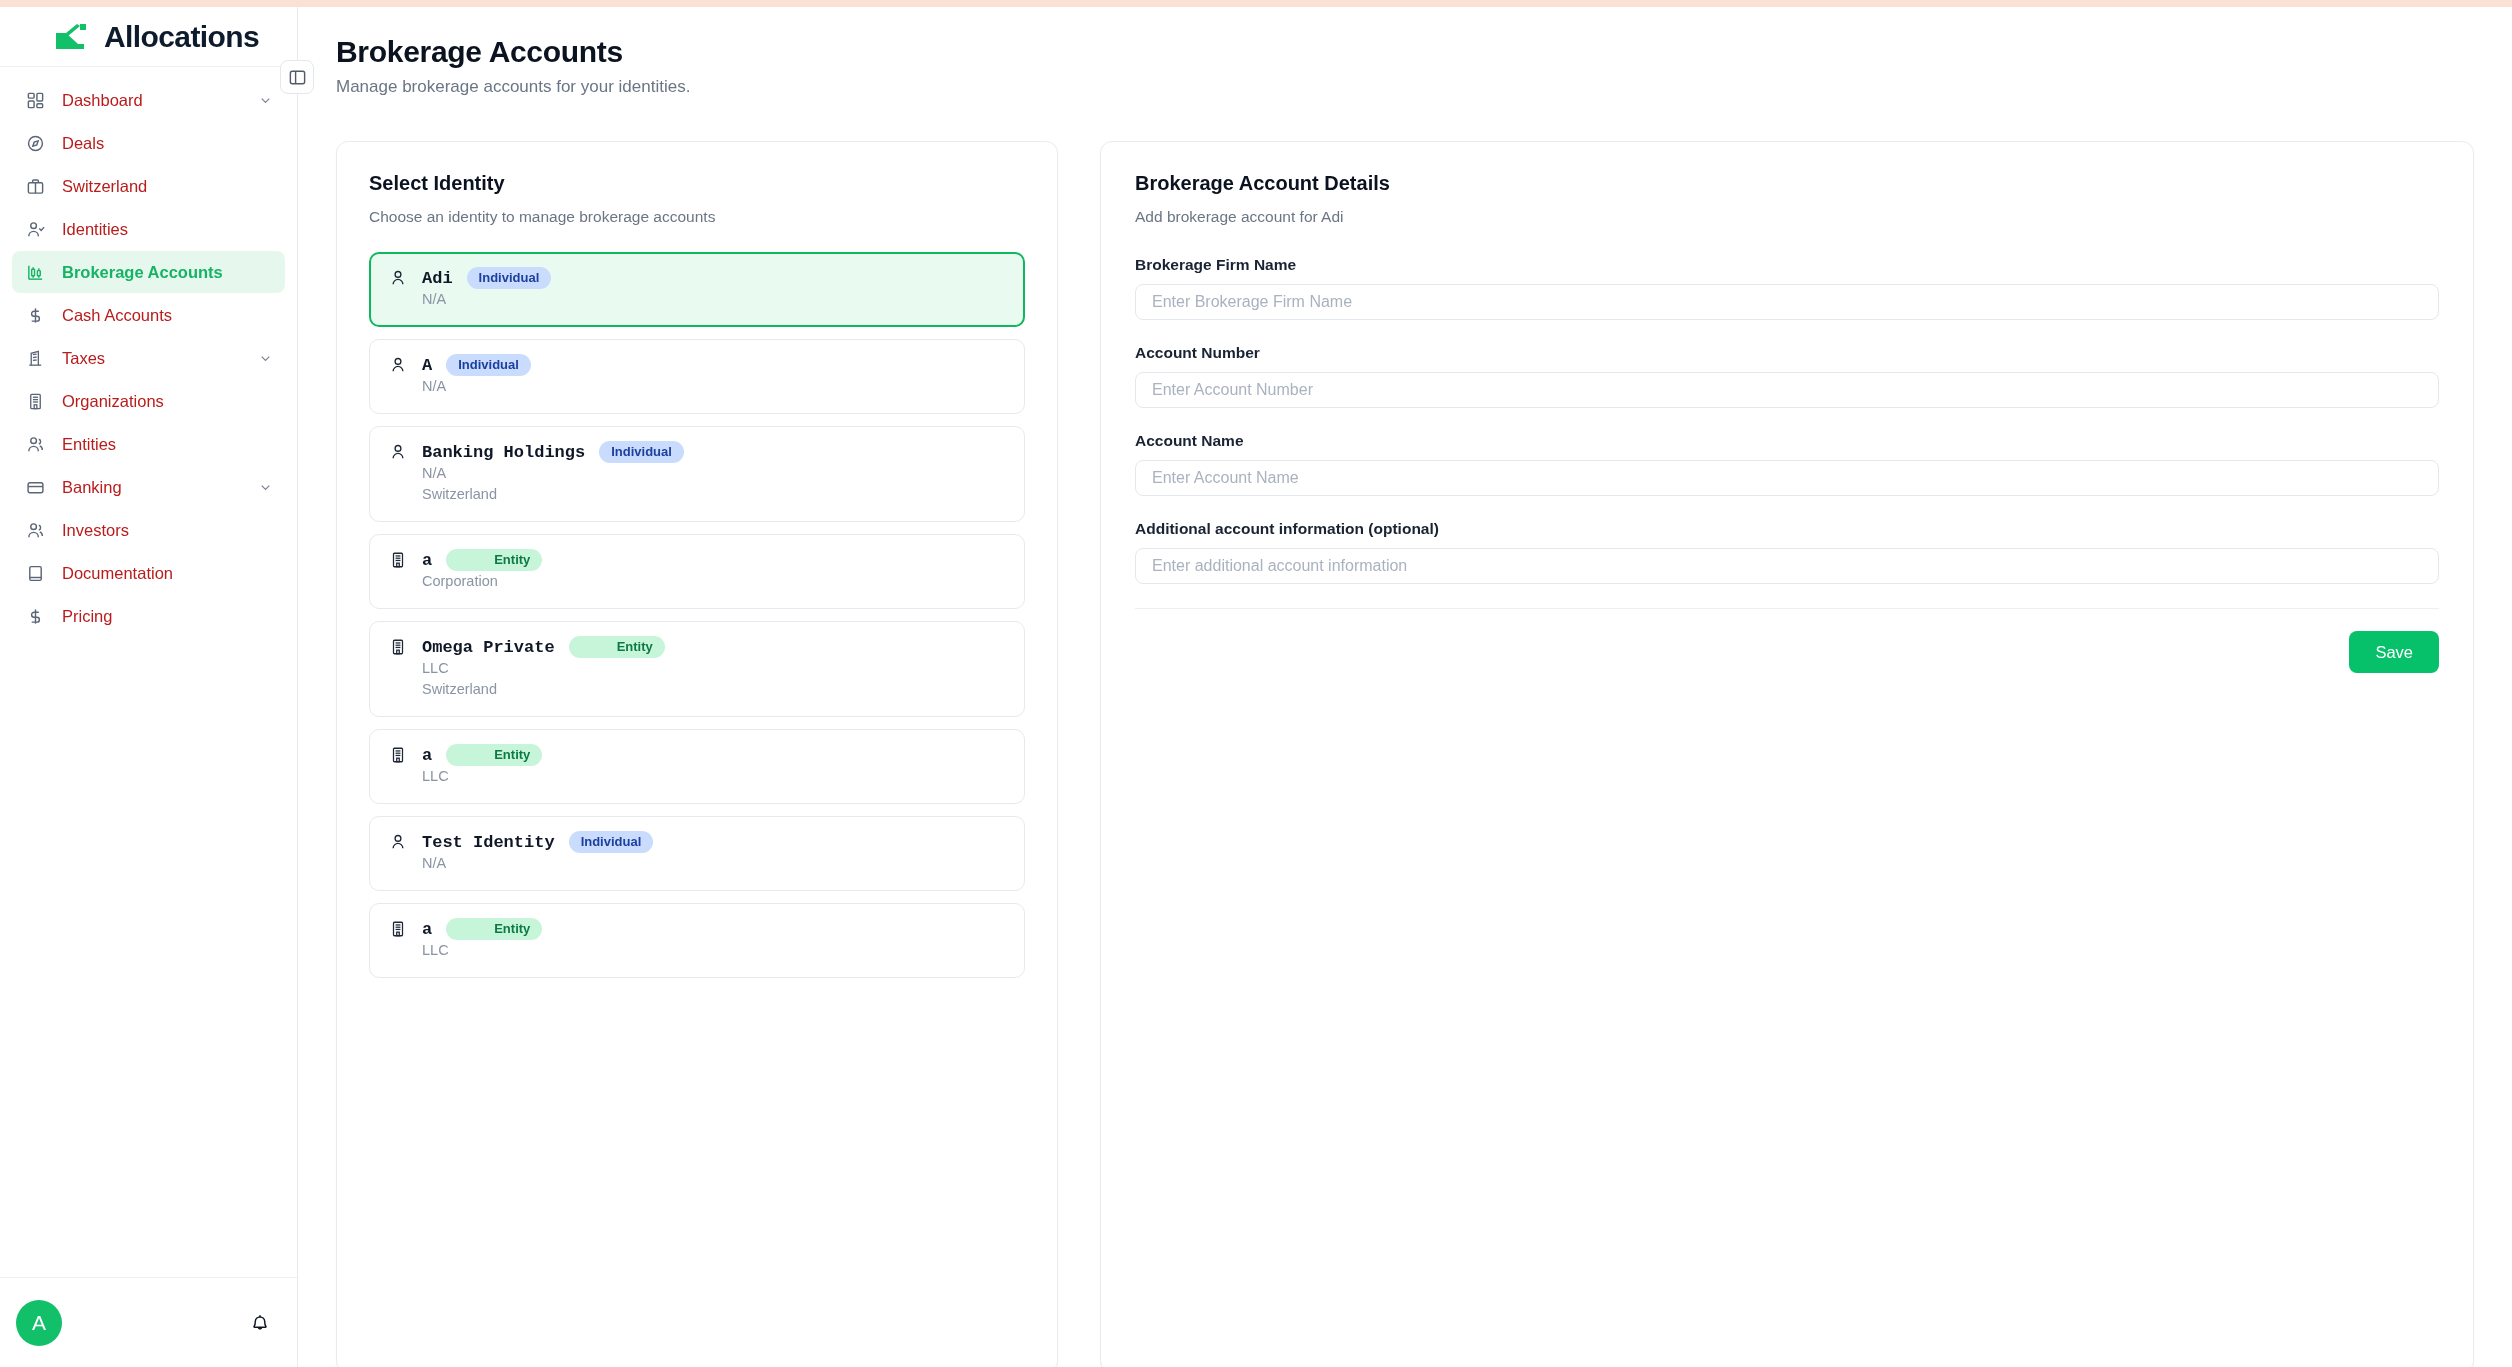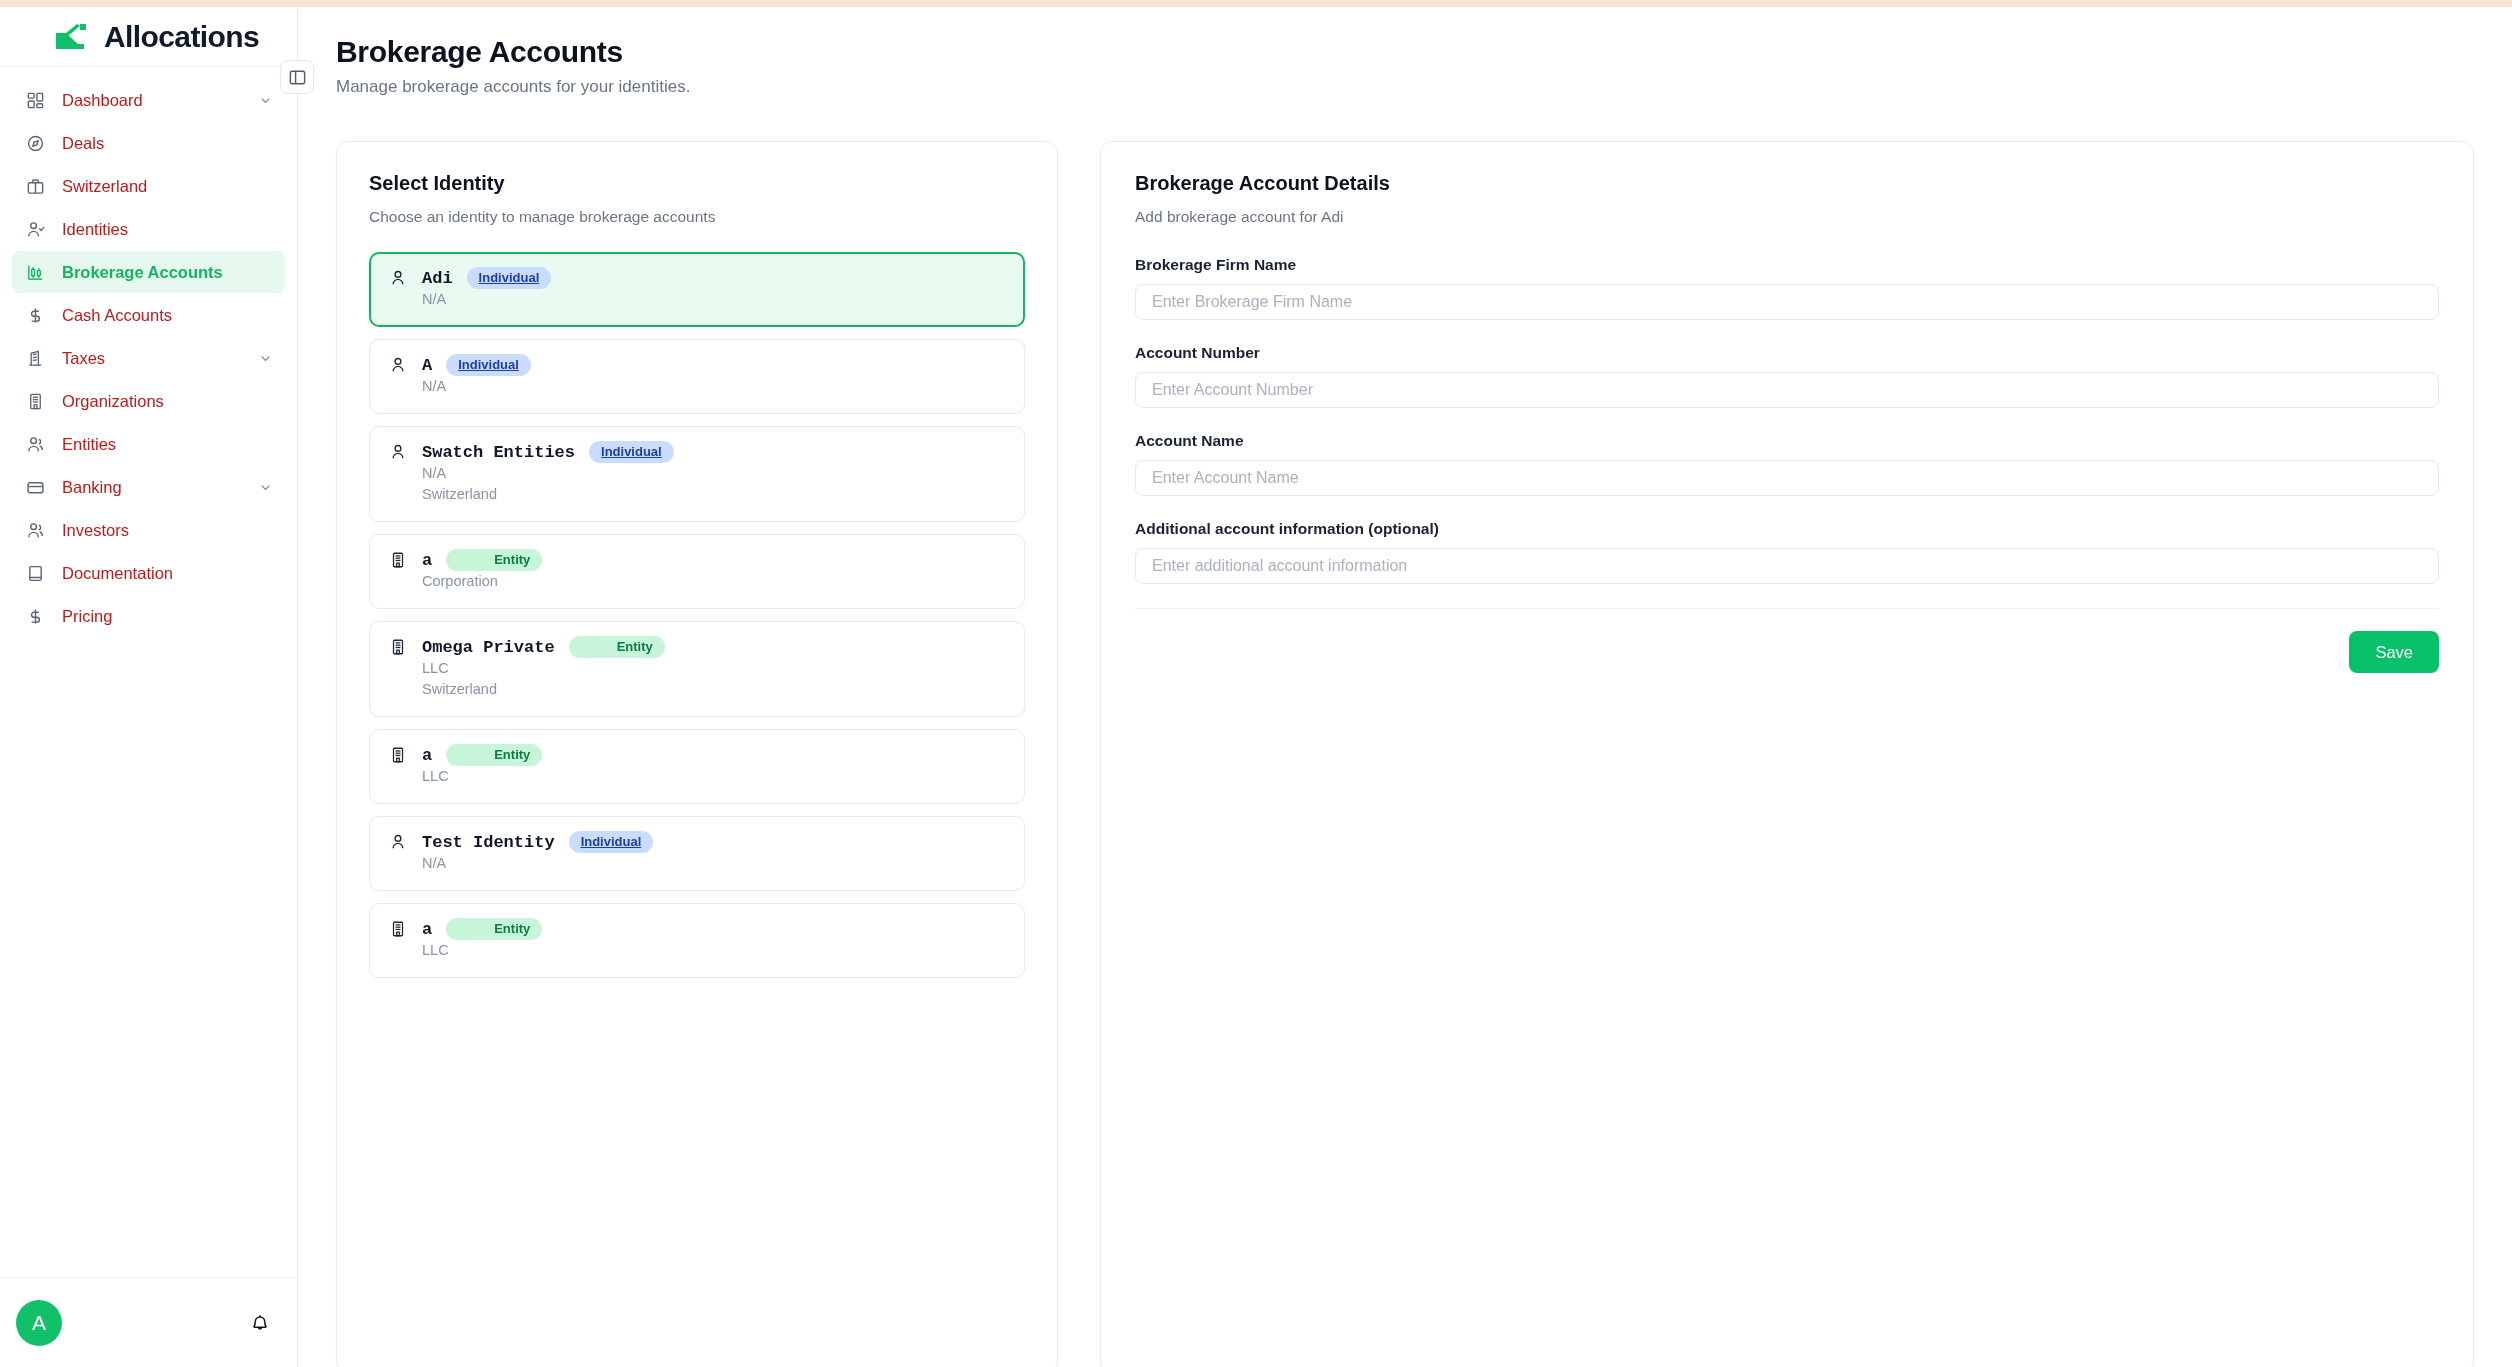--- a/index.html
+++ b/index.html
@@ -121,21 +121,21 @@
   .id-row { display: flex; align-items: center; }
   .id-ico { width: 20px; height: 20px; flex:0 0 20px; margin-right: 14px; color: #1d2736; display:flex;align-items:center;justify-content:center;}
   .id-name { font-size: 17px; font-weight: 600; color: #101828; margin-right: 14px; font-family: Liberation Mono, monospace; }
   .badge {
     font-size: 13px; font-weight: 600;
     border-radius: 999px;
     padding: 4px 12px 5px 12px;
     line-height: 1;
     white-space: nowrap;
   }
-  .badge.individual { background: #c9dcfd; color: #1d3f9e; text-decoration: underline; }
+  .badge.individual { background: #c9dcfd; color: #1d3f9e; }
   .badge.entity { background: #c7f5d9; color: #0d7a45; padding-left: 48px; }
   .id-meta { font-size: 14.5px; color: #8a94a4; margin-left: 34px; line-height: 1.45; }
   .id-meta div { }
 
   
   .form { margin-top: 30px; }
   .field { margin-bottom: 24px; }
   .field-label { font-size: 15.5px; font-weight: 600; color: #1a2333; margin-bottom: 10px; }
   .field-input {
     width: 100%; height: 36px;
@@ -418,21 +418,21 @@
           </div>
 
           <div class="identity-card">
             <div class="id-row">
               <span class="id-ico">
                 <svg viewBox="0 0 20 20" width="18" height="18" fill="none" stroke="currentColor" stroke-width="1.5">
                     <circle cx="10" cy="6" r="3.2"></circle>
                     <path d="M4.6 17 a5.4 5.4 0 0 1 10.8 0"></path>
                   </svg>
               </span>
-              <span class="id-name">Swatch Entities</span>
+              <span class="id-name">Banking Holdings</span>
               <span class="badge individual">Individual</span>
             </div>
             <div class="id-meta">
               <div>N/A</div>
               <div>Switzerland</div>
             </div>
           </div>
 
           <div class="identity-card">
             <div class="id-row">

